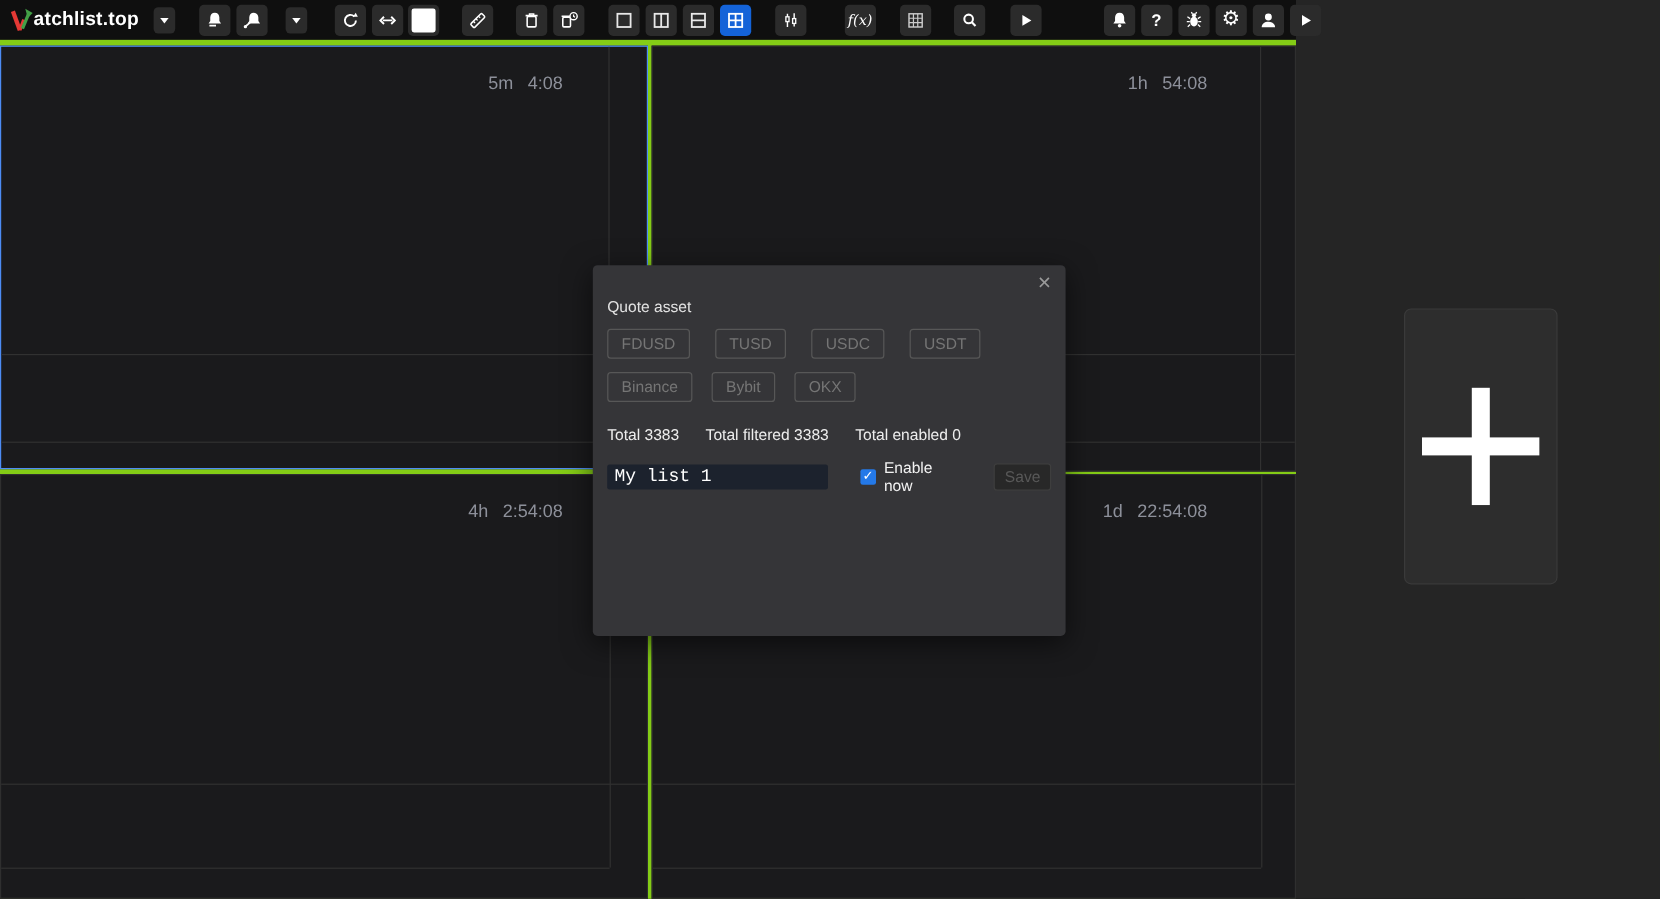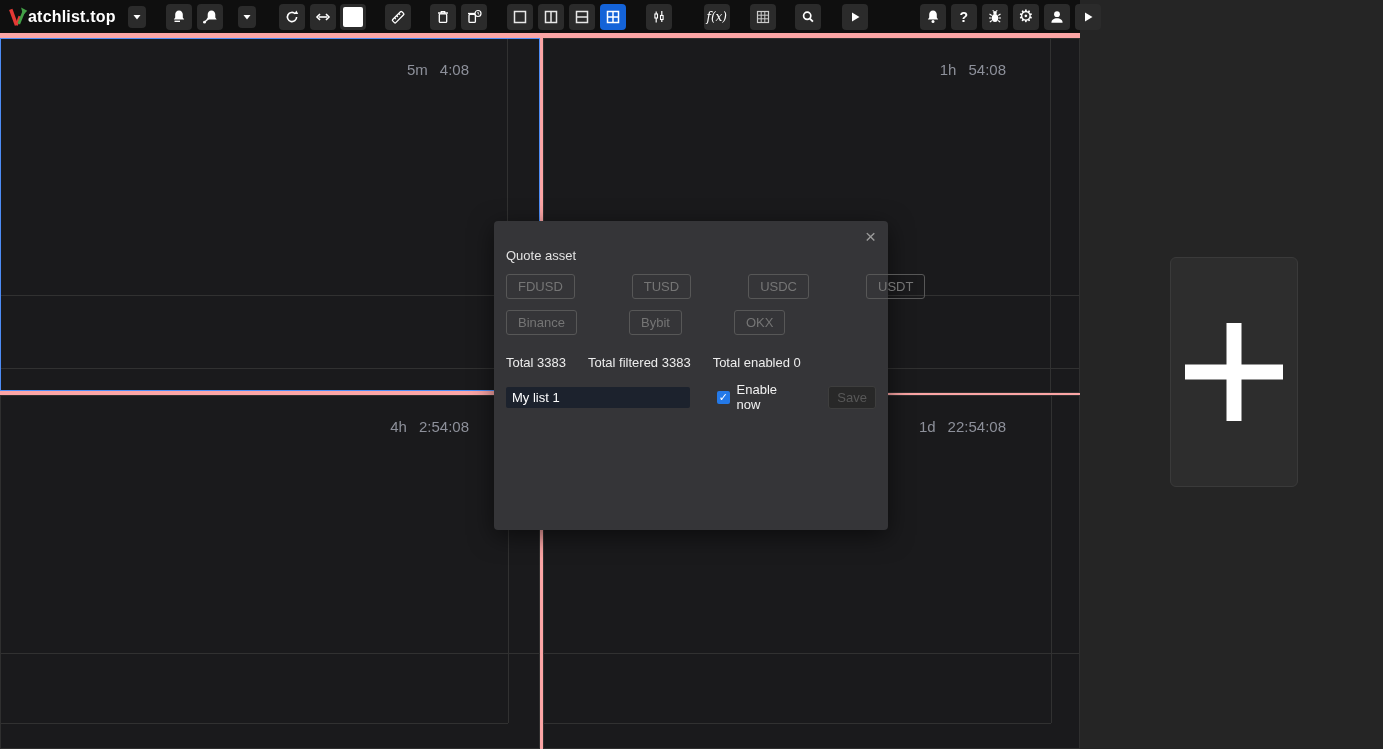--- a/index.html
+++ b/index.html
@@ -16,21 +16,21 @@
           cursor:pointer; flex:0 0 auto; padding:0; }
   .tbtn.narrow { width:18px; height:22px; }
   .tbtn.active { background:#1463d8; }
   .tbtn svg { display:block; }
   .fx-label { font-style:italic; font-size:12px; color:#fff; font-family:"DejaVu Serif", serif; }
   .help-label { font-size:14px; color:#fff; font-weight:bold; }
   .gear-glyph { font-family:"DejaVu Sans", sans-serif; font-size:17px; color:#fff; line-height:1; }
   .swatch { width:20px; height:20px; background:#fff; border-radius:2px; }
 
   
-  .charts { position:absolute; left:0; top:33px; width:1080px; height:716px; background:#fca5a5; }
+  .charts { position:absolute; left:0; top:33px; width:1080px; height:716px; background:#84cc16; }
   .pane { position:absolute; background:#1a1a1c; border:1px solid #2f2f2f; }
   .pane.selected { border:1px solid #4d8cf5; }
   .pane-label { position:absolute; top:22px; font-size:15px; color:#8d909a; white-space:nowrap; }
   .pane-label .tf { margin-right:12px; }
   .vline { position:absolute; width:1px; background:#313131; }
   .hline { position:absolute; height:1px; background:#313131; }
 
   
   .right-panel { position:absolute; left:1080px; top:0; width:303px; height:749px; background:#252525; }
   .add-card { position:absolute; left:90px; top:257px; width:128px; height:230px;
@@ -41,31 +41,31 @@
   .modal { position:absolute; left:494px; top:221px; width:394px; height:309px;
            background:#353538; border-radius:4px; box-shadow:0 6px 24px rgba(0,0,0,.55);
            padding:10px 12px; z-index:10; color:#e6e6e6; font-size:13px; }
   .modal-head { display:flex; align-items:center; height:18px; }
   .chk { width:13px; height:13px; background:#fff; border:1px solid #8a8a8a; border-radius:2px;
          display:inline-block; cursor:pointer; }
   .chk-label { margin-left:8px; color:#f0f0f0; }
   .close-x { position:absolute; right:12px; top:6px; color:#9a9a9a; font-size:19px;
              background:none; border:none; cursor:pointer; line-height:1; }
   .sec-title { margin-top:17px; color:#e2e2e2; }
-  .opt-row { display:flex; margin-top:11px;gap:36px; }
+  .opt-row { display:flex; margin-top:11px; }
   .opt-row.g21 .opt { margin-right:21px; }
   .opt-row.g16 .opt { margin-right:16px; }
   .opt { background:transparent; border:1px solid #575757; color:#757575; font-size:13px;
          padding:4px 11px; border-radius:3px; cursor:pointer; white-space:nowrap; }
   .totals { display:flex; margin-top:20px; color:#ededed; }
   .totals span { margin-right:22px; }
   .bottom-row { display:flex; align-items:center; margin-top:12px; }
   .list-input { width:184px; height:21px; background:#1c222d; border:none; border-radius:2px;
-                color:#fff; font-size:13px; padding:0 6px; outline:none;
-                font-family:Liberation Sans, sans-serif; }
+                color:#fff; font-size:15px; padding:0 6px; outline:none;
+                font-family:Liberation Mono, monospace; }
   .chk-blue { width:13px; height:13px; background:#2479e8; border-radius:2px; margin-left:27px;
               display:flex; align-items:center; justify-content:center; cursor:pointer;
               color:#fff; font-size:11px; line-height:1; }
   .enable-label { margin-left:7px; color:#f2f2f2; }
   .save-btn { margin-left:26px; background:#282828; border:1px solid #3e3e3e; color:#585858;
               font-size:13px; padding:3px 8px; border-radius:3px; cursor:default;text-align:right; }
 </style>
 </head>
 <body>
 

